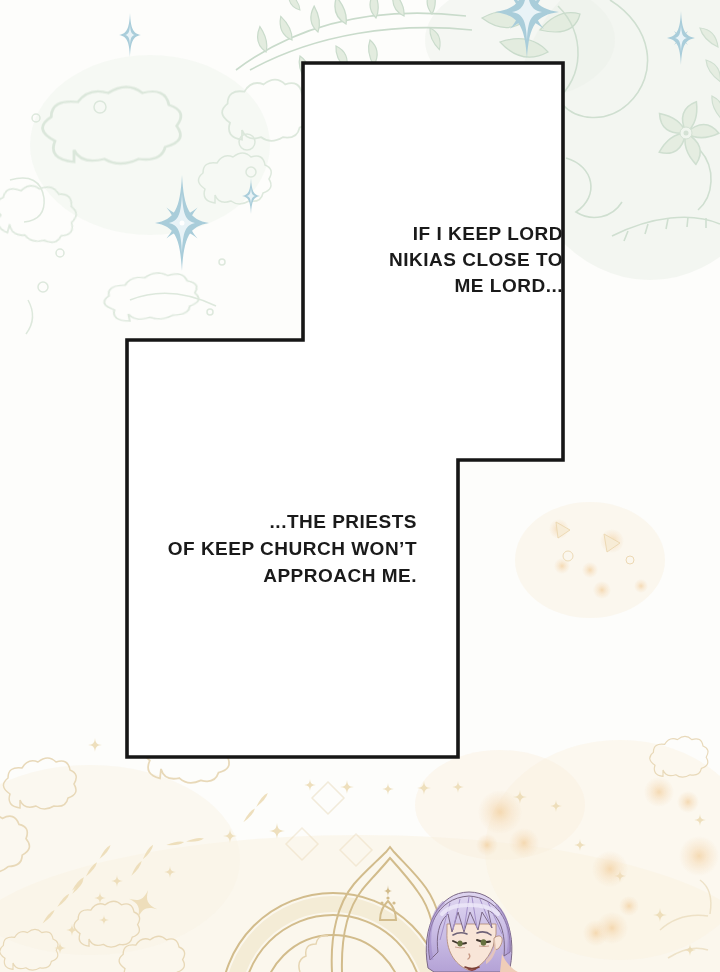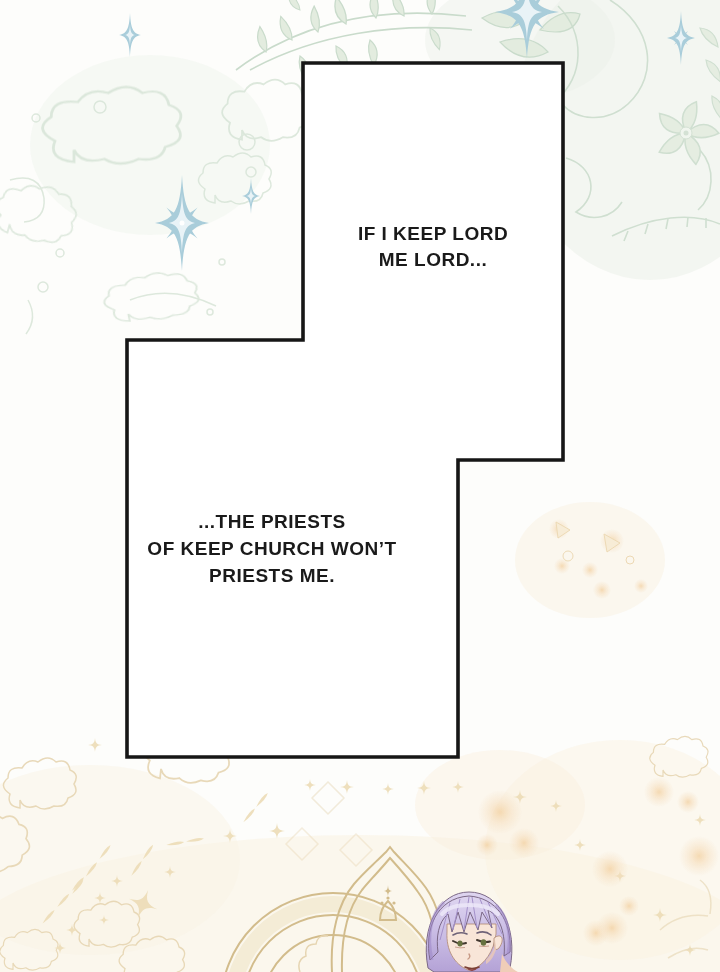--- a/index.html
+++ b/index.html
@@ -4,21 +4,21 @@
 <style>
   html,body{margin:0;padding:0;background:#ffffff;}
   .page{
     position:relative;width:720px;height:972px;overflow:hidden;
     background:var(--c-page_bg,#fdfdfb);
     font-family:"Liberation Sans",sans-serif;
   }
   svg.bg{position:absolute;left:0;top:0;z-index:1;}
   svg.char{position:absolute;left:420px;top:890px;z-index:2;}
   .speech{
-    position:absolute;z-index:3;font-weight:700;text-align:center;
+    position:absolute;z-index:3;font-weight:700;text-align:right;
     color:var(--c-text,#1a1a1a);letter-spacing:.5px;
   }
   .t1{left:303px;top:221px;width:260px;font-size:19px;line-height:26px;}
   .t2{left:127px;top:508px;width:290px;font-size:19px;line-height:27px;}
 
   
   .bubble{fill:var(--c-bubble_fill,#ffffff);stroke:var(--c-bubble_border,#161616);stroke-width:3.6;}
   .fol{stroke:var(--c-foliage,#c9dbcb);fill:none;stroke-width:1.6;}
   .folF{fill:var(--c-foliage_fill,#e3ecdf);stroke:var(--c-foliage,#c9dbcb);stroke-width:1.2;}
   .doodle{stroke:#d5e3d5;fill:none;stroke-width:1.5;}
@@ -244,26 +244,27 @@
       <path d="M604,534 l16,9 -13,9 z" fill="#f7ecd6" stroke="#ecd9b4"></path>
       <circle cx="568" cy="556" r="5" fill="none" stroke="#ecd9b4"></circle>
       <circle cx="630" cy="560" r="4" fill="none" stroke="#ecd9b4"></circle>
     </g>
 
     <path class="bubble" d="M303,63 L563,63 L563,460 L458,460 L458,757 L127,757 L127,340 L303,340 Z"></path>
   </svg>
 
   <div class="speech t1">
     <div>IF I KEEP LORD</div>
+    <div>NIKIAS CLOSE TO</div>
     <div>ME LORD...</div>
   </div>
   <div class="speech t2">
     <div>...THE PRIESTS</div>
     <div>OF KEEP CHURCH WON’T</div>
-    <div>PRIESTS ME.</div>
+    <div>APPROACH ME.</div>
   </div>
 
   <svg class="char" width="98" height="82" viewBox="0 0 98 82">
     <defs>
       <linearGradient id="hairG" x1="0" y1="0" x2="0" y2="1">
         <stop offset="0" stop-color="#ded5f0"></stop>
         <stop offset="0.55" stop-color="#cabde5"></stop>
         <stop offset="1" stop-color="#b4a2d6"></stop>
       </linearGradient>
     </defs>

